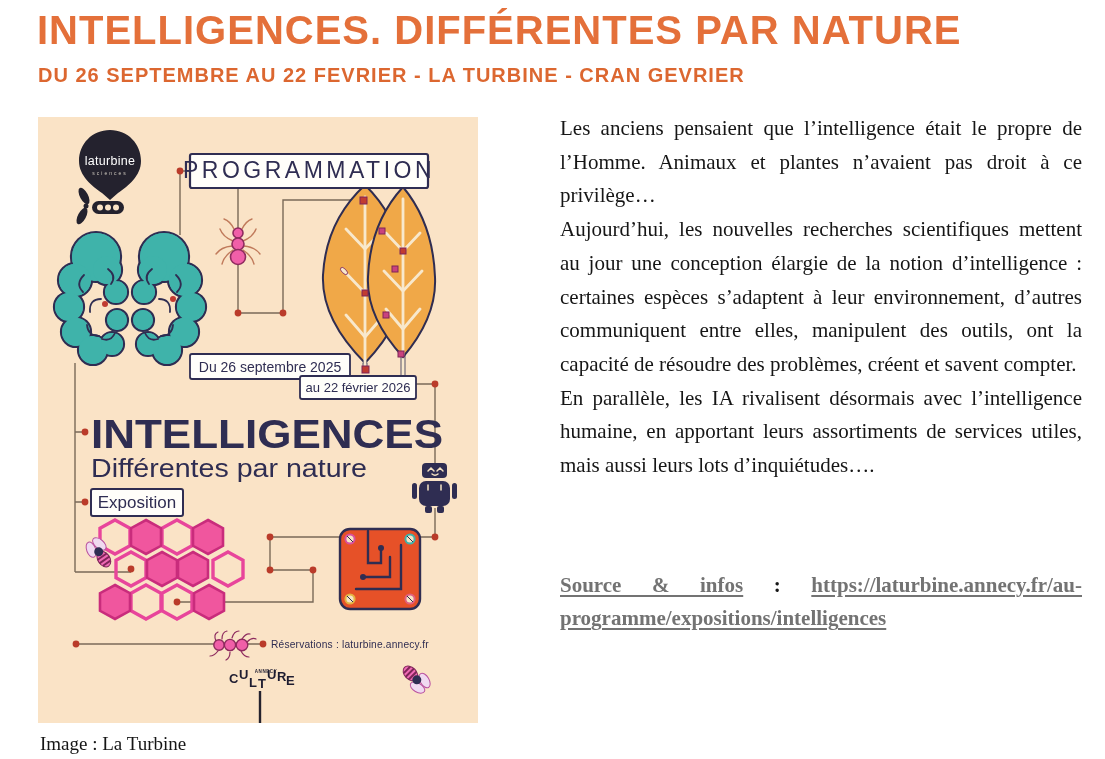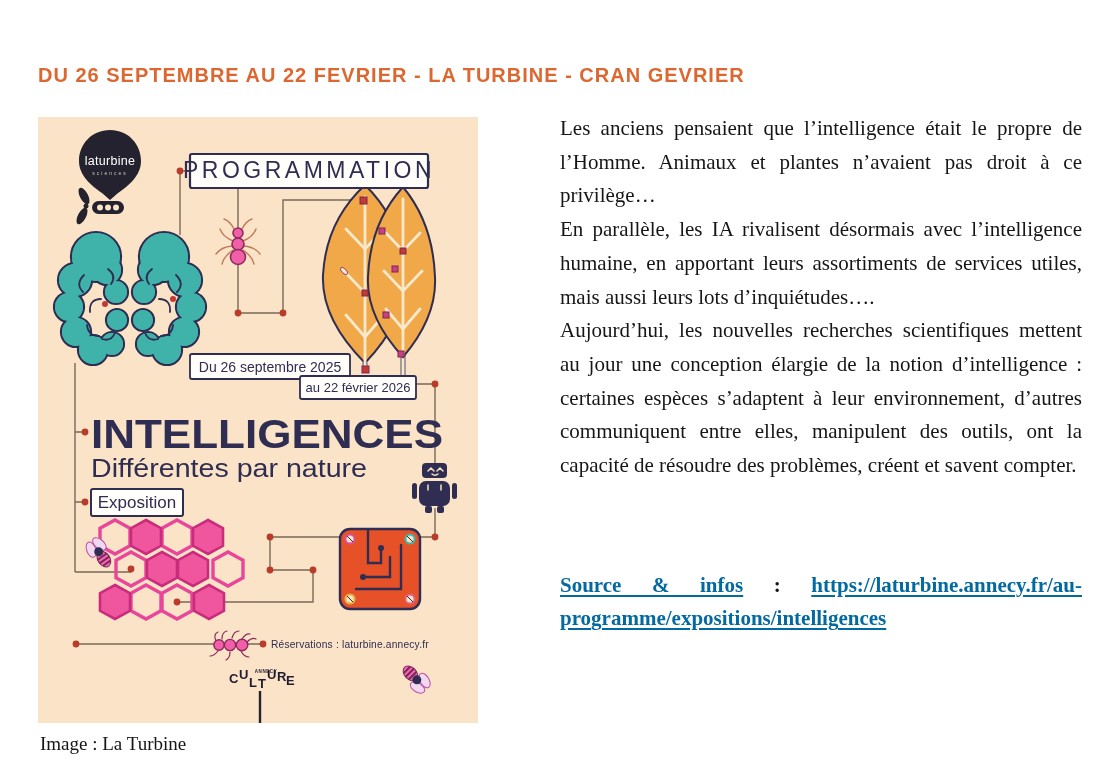--- a/index.html
+++ b/index.html
@@ -9,29 +9,30 @@
          font-family:"Liberation Sans",sans-serif;font-weight:700;font-size:40px;
          letter-spacing:1px;color:#E4703A;white-space:nowrap;}
   .subtitle{position:absolute;left:38px;top:64px;margin:0;
             font-family:"Liberation Sans",sans-serif;font-weight:700;font-size:20px;
             letter-spacing:1px;color:#DC6730;white-space:nowrap;text-align:right;}
   .poster{position:absolute;left:38px;top:117px;width:440px;height:480px;}
   .caption{position:absolute;left:40px;top:733px;font-size:19px;color:#151515;text-align:right;}
   .article{position:absolute;left:560px;top:112px;width:522px;}
   .article p{margin:0;font-size:21px;line-height:33.7px;text-align:justify;color:#161616;}
   .source{margin-top:86px !important;font-weight:700;color:#C65D36;}
-  .source a{color:#0369a1;text-decoration:underline;text-decoration-thickness:2px;
+  .source a{color:#737373;text-decoration:underline;text-decoration-thickness:2px;
             text-underline-offset:3px;cursor:pointer;overflow-wrap:break-word;}
   svg text{font-family:"Liberation Sans",sans-serif;}
 </style>
 </head>
 <body>
 
 <div class="page">
 
+  <h1 class="title">INTELLIGENCES. DIFFÉRENTES PAR NATURE</h1>
   <h2 class="subtitle">DU 26 SEPTEMBRE AU 22 FEVRIER - LA TURBINE - CRAN GEVRIER</h2>
 
   <div class="poster">
   <svg viewBox="0 0 440 606" width="440" height="606">
     <rect x="0" y="0" width="440" height="606" fill="#FAE3C6"></rect>
 
     <g stroke="#7A6A58" stroke-width="1.4" fill="none">
       <path d="M142,54 H152 M142,54 V118"></path>
       <path d="M200,71 V196 H245 V83 H330"></path>
       <path d="M37,246 V455 M37,315 H45 M37,385 H45 M37,455 H93"></path>
@@ -273,18 +274,18 @@
       <path d="M-5.5,2 H5.5 M-6,6 H6 M-4.5,10 H4.5" stroke="#7E2558" stroke-width="2" fill="none"></path>
       <circle cx="0" cy="-4" r="4.5" fill="#2F2D52"></circle>
     </g>
   </svg>
   </div>
 
   <div class="caption">Image : La Turbine</div>
 
   <div class="article">
     <p>Les anciens pensaient que l’intelligence était le propre de l’Homme. Animaux et plantes n’avaient pas droit à ce privilège…</p>
+    <p>Aujourd’hui, les nouvelles recherches scientifiques mettent au jour une conception élargie de la notion d’intelligence : certaines espèces s’adaptent à leur environnement, d’autres communiquent entre elles, manipulent des outils, ont la capacité de résoudre des problèmes, créent et savent compter.</p>
     <p>En parallèle, les IA rivalisent désormais avec l’intelligence humaine, en apportant leurs assortiments de services utiles, mais aussi leurs lots d’inquiétudes….</p>
-    <p>Aujourd’hui, les nouvelles recherches scientifiques mettent au jour une conception élargie de la notion d’intelligence : certaines espèces s’adaptent à leur environnement, d’autres communiquent entre elles, manipulent des outils, ont la capacité de résoudre des problèmes, créent et savent compter.</p>
     <p class="source"><a>Source &amp; infos</a><span> : </span><a>https://laturbine.annecy.fr/au-programme/expositions/intelligences</a></p>
   </div>
 
 </div>
 
 </body></html>

